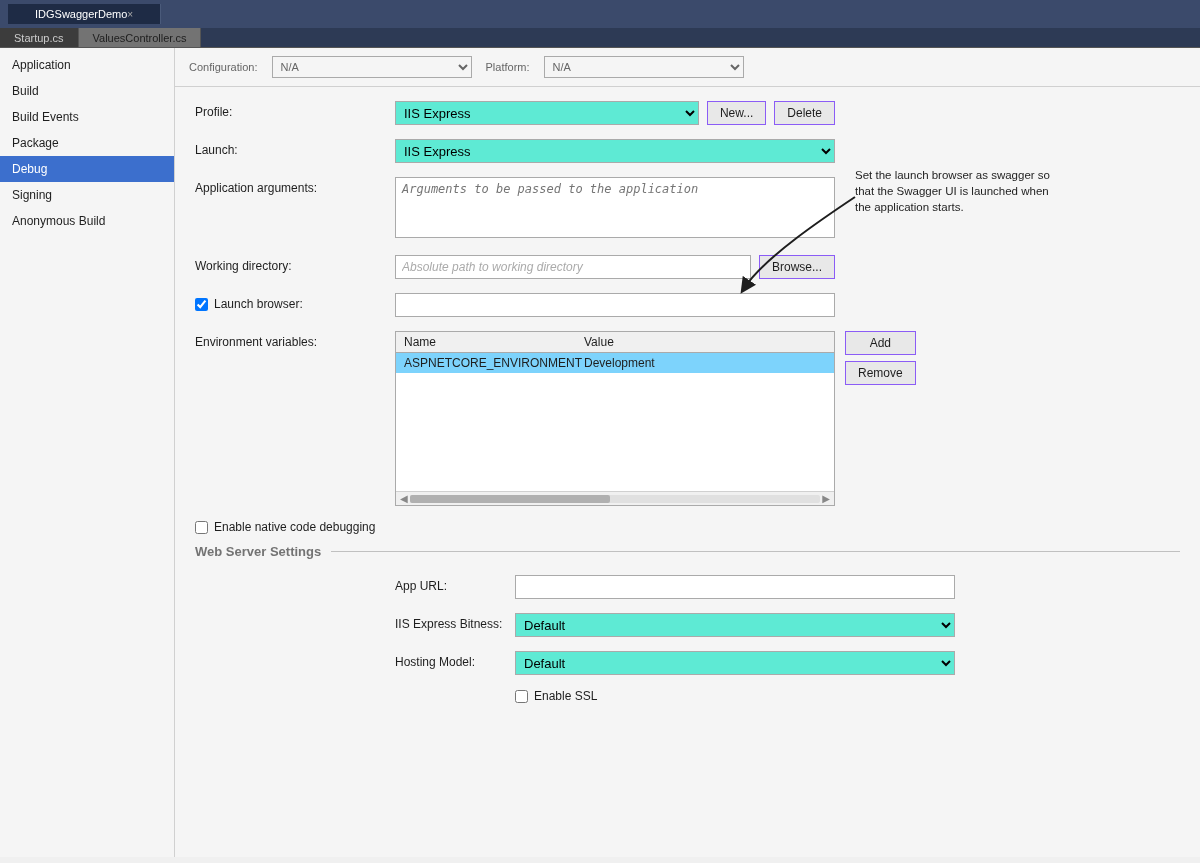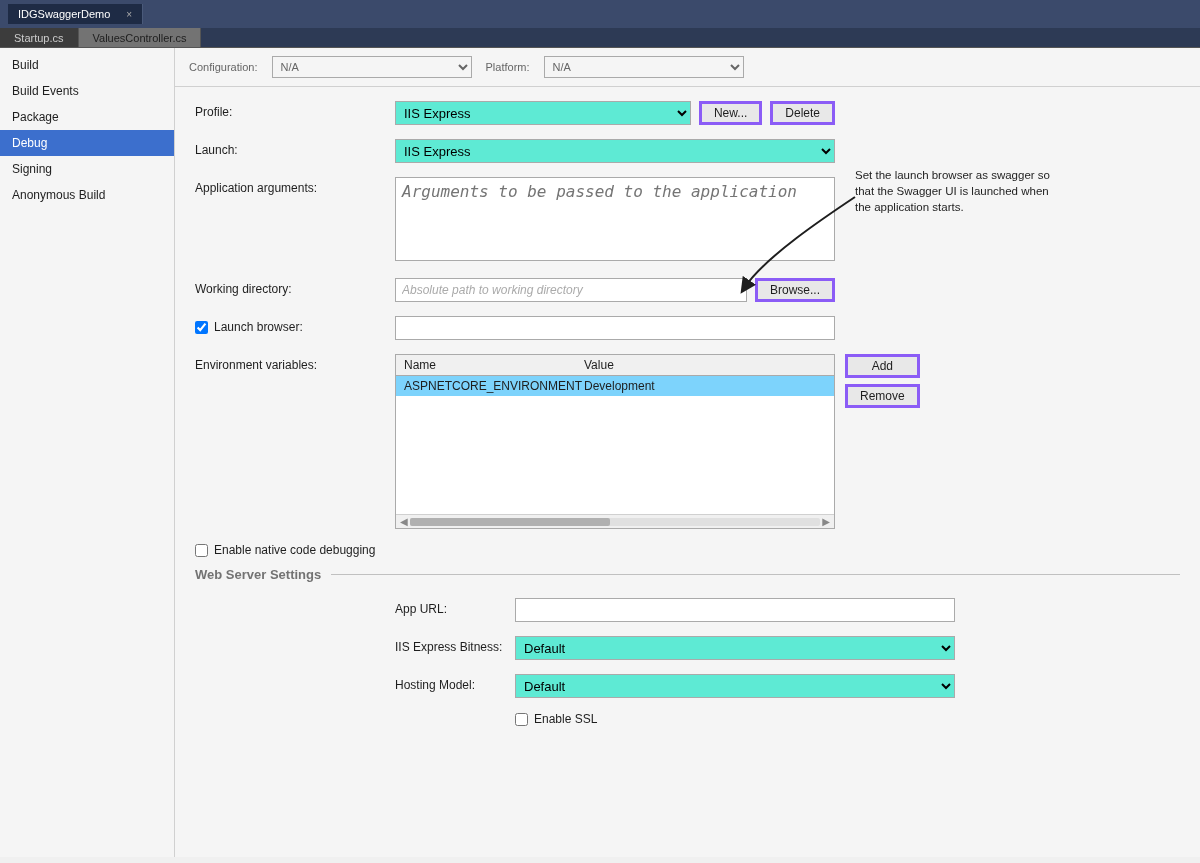--- a/index.html
+++ b/index.html
@@ -9,25 +9,25 @@
     .title-bar {
       background: #3b4a6b;
       height: 28px;
       display: flex;
       align-items: center;
       padding: 0 8px;
     }
     .title-bar-tab {
       background: #2d3a55;
       color: #ccc;
-      padding: 4px 10px;
+      padding: 4px 27px;
       font-size: 11px;
       display: flex;
       align-items: center;
-      gap: 16px;
+      gap: 0;
       border-right: 1px solid #4a5a7a;
       cursor: pointer;
     }
     .title-bar-tab.active {
       background: #1e2b45;
       color: #fff;
     }
     .title-bar-tab .close-btn {
       font-size: 10px;
       color: #aaa;
@@ -140,44 +140,44 @@
       font-size: 12px;
       padding: 2px 6px;
       color: #1e1e1e;
     }
     .form-input::placeholder {
       color: #aaa;
       font-style: italic;
     }
     .form-textarea {
       width: 100%;
-      height: 84px;
+      height: 61px;
       border: 1px solid #aaa;
       background: #fff;
-      font-size: 16px;
+      font-size: 12px;
       padding: 4px 6px;
       color: #aaa;
       font-style: italic;
       resize: none;
     }
     .form-select {
       width: 100%;
       height: 24px;
       border: 1px solid #aaa;
       background: #5eead4;
       font-size: 13px;
       padding: 0 4px;
     }
 
     
     .btn {
       height: 24px;
       padding: 0 12px;
       font-size: 12px;
-      border: 3px solid #8b5cf6;
+      border: 1px solid #8b5cf6;
       background: #e8e8e8;
       cursor: pointer;
       color: #1e1e1e;
     }
 
     .btn-row {
       display: flex;
       gap: 8px;
       margin-left: 8px;
     }
@@ -301,20 +301,23 @@
     <span>Startup.cs</span>
   </div>
   <div class="editor-tab active">
     <span>ValuesController.cs</span>
   </div>
 </div>
 
 <div class="main-layout">
 
   <div class="sidebar">
+    <div class="sidebar-item">
+      <span>Application</span>
+    </div>
     <div class="sidebar-item">
       <span>Build</span>
     </div>
     <div class="sidebar-item">
       <span>Build Events</span>
     </div>
     <div class="sidebar-item">
       <span>Package</span>
     </div>
     <div class="sidebar-item active">

